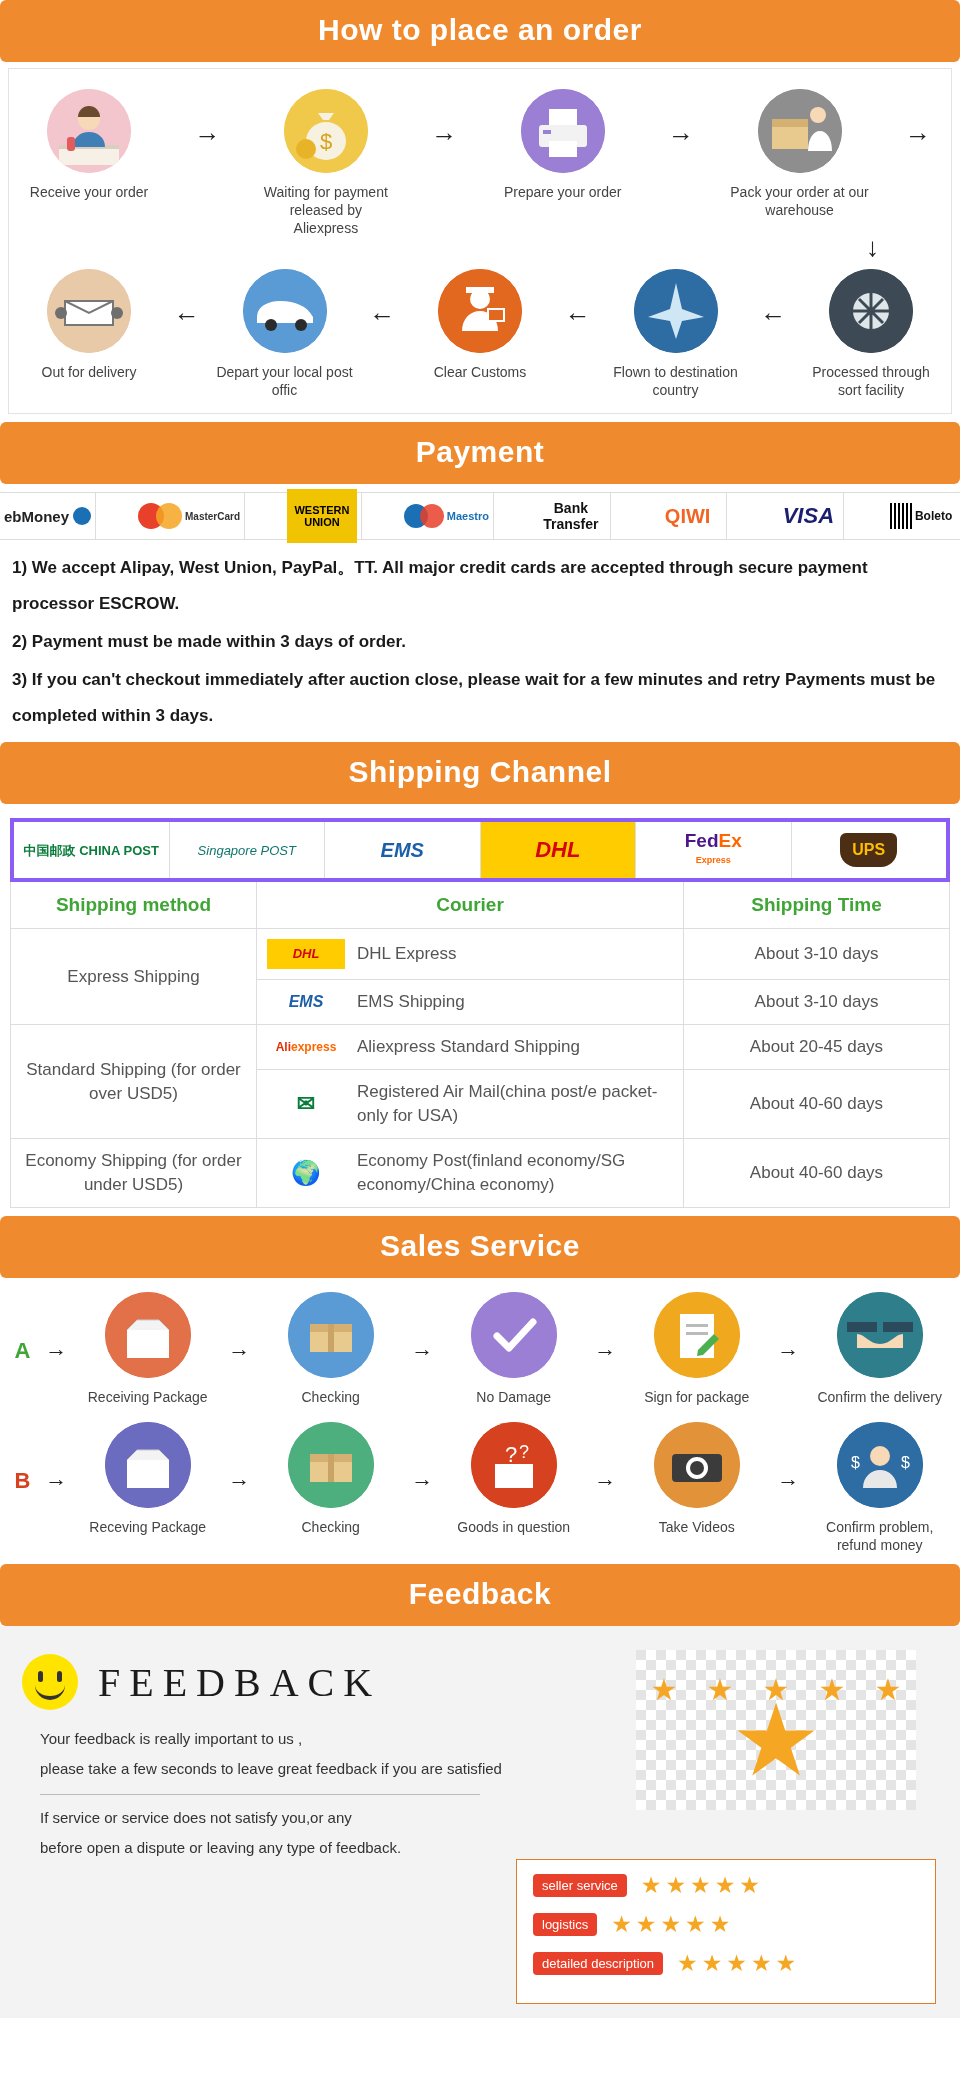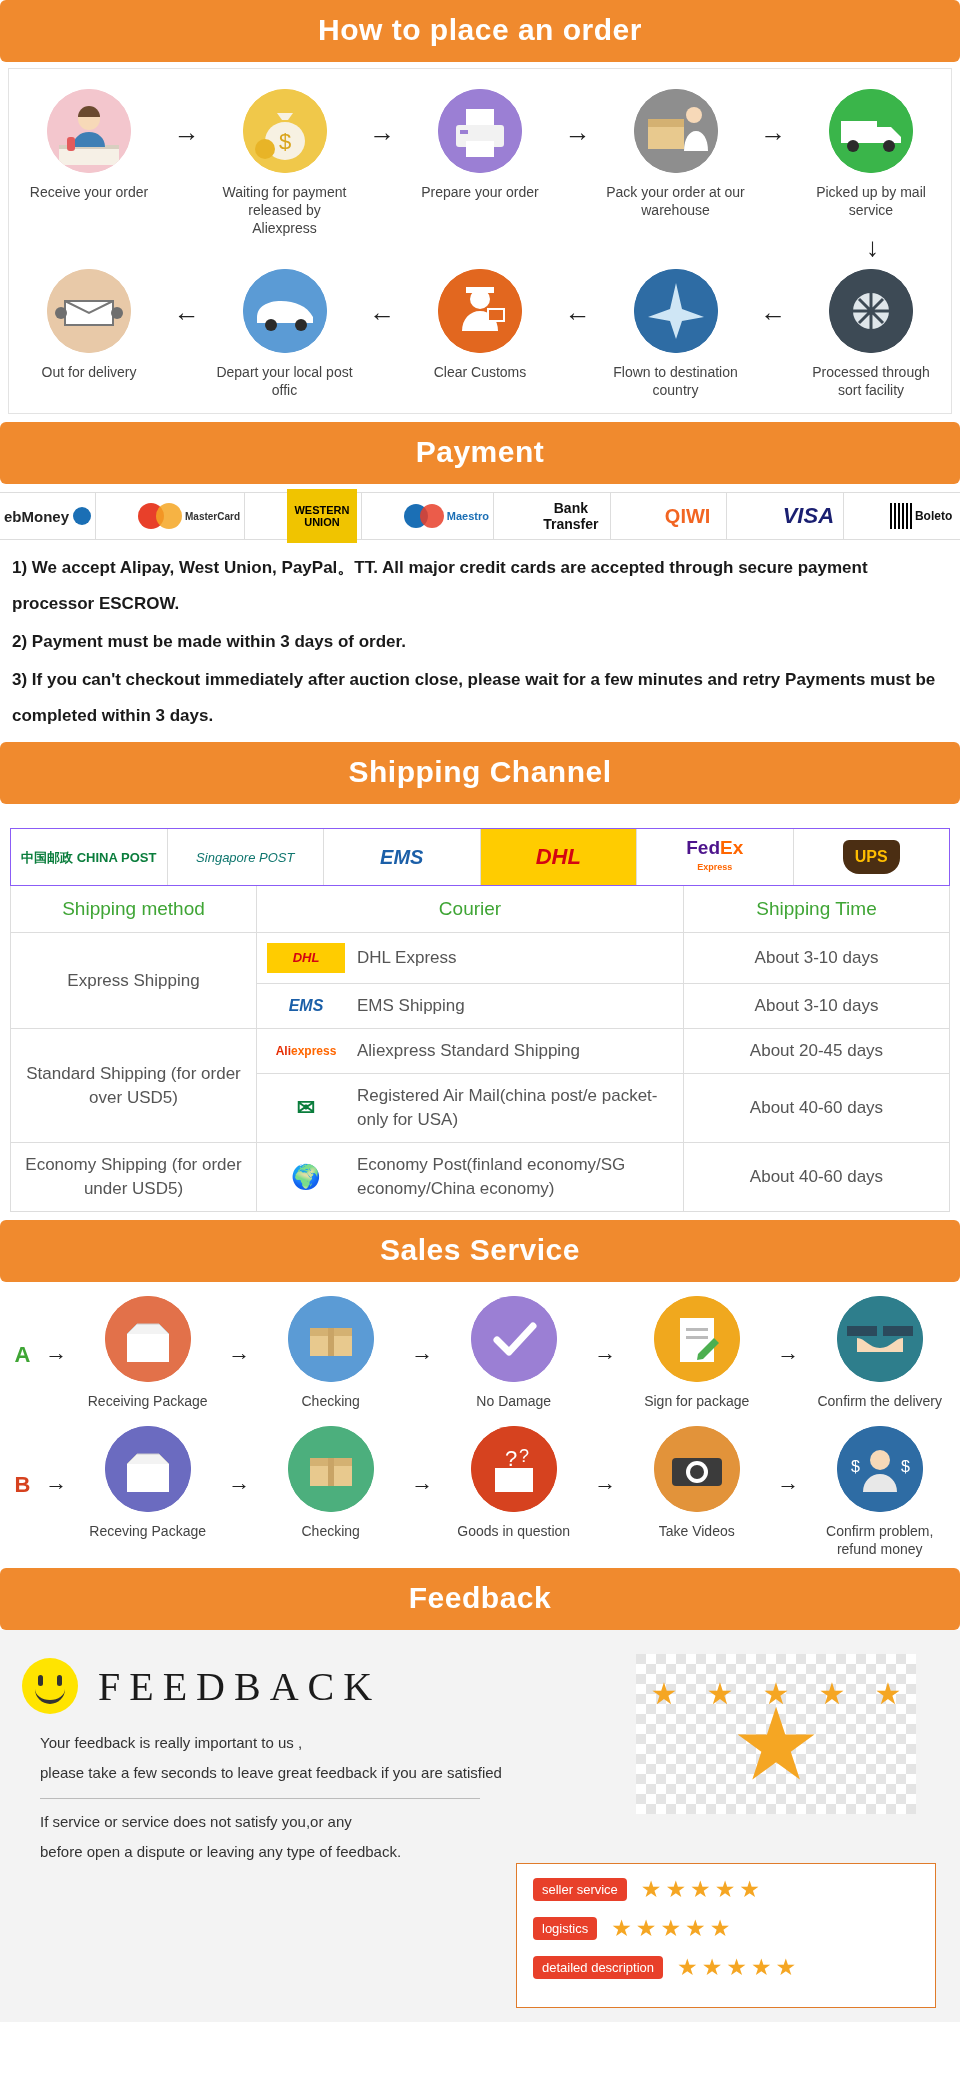--- a/index.html
+++ b/index.html
@@ -112,22 +112,22 @@
     font-size: 17px;
     font-weight: bold;
     line-height: 36px;
     color: #1a1a1a;
   }
   .pay-text p { margin: 0 0 2px; }
 
   
   .ship-logos {
     display: flex;
-    margin: 24px 10px 0;
-    border: 1px solid #8b5cf6;
+    margin: 14px 10px 0;
+    border: 4px solid #8b5cf6;
     box-sizing: border-box;
   }
   .ship-logo {
     flex: 1 1 0;
     height: 56px;
     border-right: 1px solid #ddd;
     display: flex;
     align-items: center;
     justify-content: center;
     box-sizing: border-box;
@@ -136,21 +136,21 @@
 
   table.ship {
     width: 940px;
     margin: 0 10px;
     border-collapse: collapse;
     font-size: 17px;
     color: #555;
   }
   table.ship th {
     color: #3fa535;
-    font-weight: normal;
+    font-weight: bold;
     font-size: 19px;
     padding: 12px 4px;
     border: 1px solid #ddd;
     border-top: none;
   }
   table.ship td {
     border: 1px solid #ddd;
     padding: 10px 10px;
     vertical-align: middle;
     line-height: 24px;
@@ -379,32 +379,20 @@
             <rect x="14" y="30" width="36" height="8" fill="#d4b172"></rect>
             <circle cx="60" cy="26" r="8" fill="#f7d9b8"></circle>
             <path d="M50 62c0-12 5-20 12-20s12 8 12 20z" fill="#ffffff"></path>
           </svg>
         </div>
         <div>Pack your order at our warehouse</div>
       </div>
 
       <div class="arrow">→</div>
 
-      <div class="step">
-        <div class="circle" style="background:#3ab54a;">
-          <svg width="84" height="84" viewBox="0 0 84 84">
-            <circle cx="42" cy="42" r="42" fill="#3ab54a"></circle>
-            <rect x="12" y="32" width="36" height="22" fill="#ffffff"></rect>
-            <path d="M48 38h14l10 10v6H48z" fill="#ffffff"></path>
-            <circle cx="24" cy="57" r="6" fill="#2b2b2b"></circle>
-            <circle cx="60" cy="57" r="6" fill="#2b2b2b"></circle>
-          </svg>
-        </div>
-        <div>Picked up by mail service</div>
-      </div>
     </div>
 
     <div class="down-arrow-row">↓</div>
 
     <div class="step-row second">
       <div class="step">
         <div class="circle" style="background:#e8c9a8;">
           <svg width="84" height="84" viewBox="0 0 84 84">
             <circle cx="42" cy="42" r="42" fill="#e8c9a8"></circle>
             <rect x="18" y="32" width="48" height="24" fill="#ffffff" stroke="#777" stroke-width="2"></rect>

